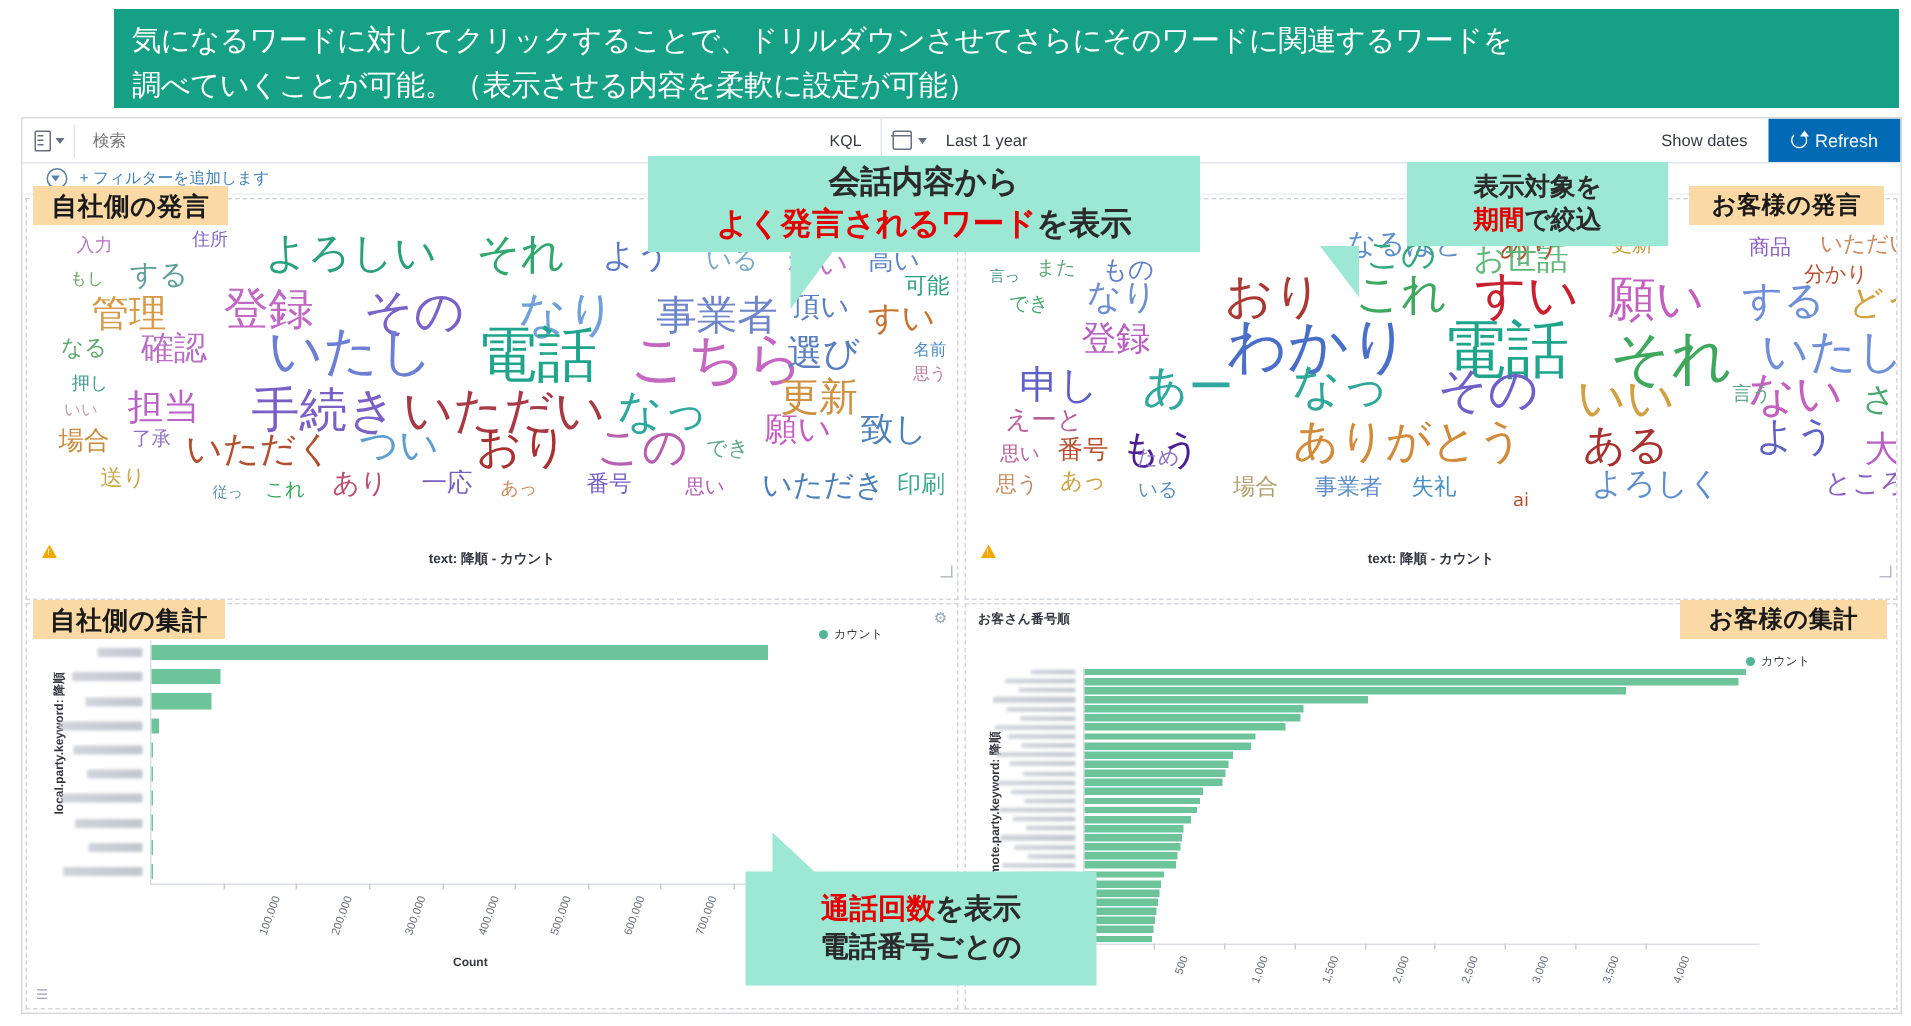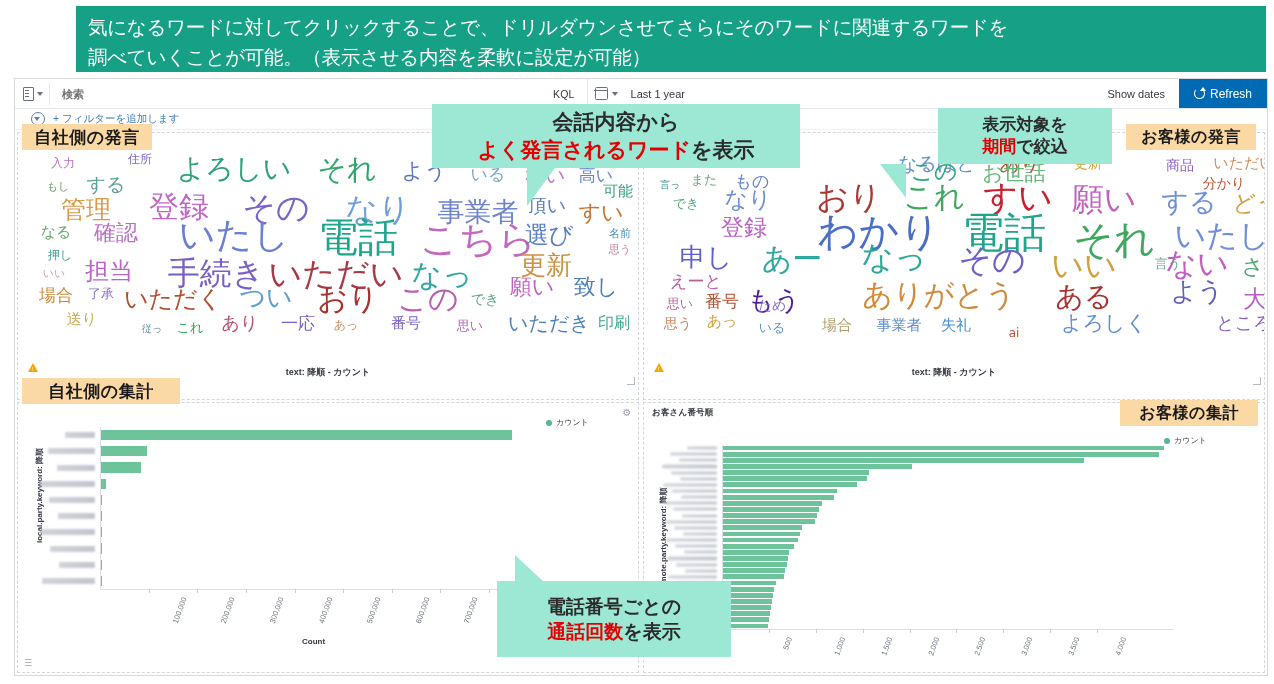--- a/index.html
+++ b/index.html
@@ -34,21 +34,21 @@
     display:flex;align-items:center;gap:3px;height:22px;padding:0 6px 0 8px;
     border-right:1px solid #e3e6ec;color:#69707d;
   }
   .doc-ico{width:9px;height:12px;border:1.3px solid #69707d;border-radius:1px;position:relative;}
   .doc-ico:before{content:"";position:absolute;left:1.3px;top:2px;width:4px;height:1.2px;background:#69707d;
     box-shadow:0 3px 0 #69707d,0 6px 0 #69707d;}
   .chev{width:0;height:0;border-left:3.4px solid transparent;border-right:3.4px solid transparent;
         border-top:4px solid #69707d;}
   .q-input{
     flex:1;font-size:11px;color:#69707d;padding-left:12px;background:transparent;
-    border:0;outline:none;height:24px;font-family:inherit;font-weight:bold;
+    border:0;outline:none;height:24px;font-family:inherit;
   }
   .kql{font-size:10.5px;color:#343741;padding:0 12px 0 6px;letter-spacing:.2px;}
   .date-btn{
     display:flex;align-items:center;gap:4px;border-left:1px solid #e3e6ec;
     border-right:0;height:29px;padding:0 7px;color:#69707d;
   }
   .cal-ico{width:11px;height:11px;border:1.3px solid #69707d;border-radius:1.5px;position:relative;}
   .cal-ico:before{content:"";position:absolute;left:-1.3px;top:2px;right:-1.3px;height:1.4px;background:#69707d;}
   .date-txt{font-size:11px;color:#343741;padding:0 0 0 6px;white-space:nowrap;}
   .date-field{flex:1;display:flex;align-items:flex-end;}
@@ -112,21 +112,21 @@
   .ldot{width:6px;height:6px;border-radius:50%;background:#54b399;}
   .grid-ico{position:absolute;left:6px;bottom:4px;width:9px;height:9px;color:#98a2b3;font-size:9px;line-height:9px;}
 
   
   .tag{
     position:absolute;background:#fbd9a4;color:#1a1a1a;font-weight:700;
     display:flex;align-items:center;justify-content:center;letter-spacing:.5px;
   }
   .tag-tl{left:22px;top:124px;width:130px;height:26px;font-size:17px;}
   .tag-tr{left:1126px;top:124px;width:130px;height:26px;font-size:16px;}
-  .tag-bl{left:22px;top:378px;width:158px;height:26px;font-size:17px;font-family:Liberation Mono, monospace;}
+  .tag-bl{left:22px;top:400px;width:128px;height:26px;font-size:17px;font-family:Liberation Mono, monospace;}
   .tag-br{left:1120px;top:400px;width:138px;height:26px;font-size:16px;}
 
   
   .callout{position:absolute;background:#9ce8d5;color:#2b2b2b;font-weight:700;
     text-align:center;display:flex;flex-direction:column;justify-content:center;
     line-height:1.32;}
   .callout .red{color:#e40000;}
   .co-1{left:432px;top:104px;width:368px;height:64px;font-size:21px;}
   .co-2{left:938px;top:108px;width:174px;height:56px;font-size:17px;}
   .co-3{left:497px;top:581px;width:234px;height:76px;font-size:19px;}
@@ -455,17 +455,17 @@
   </div>
 
   <div class="tail tail-2"></div>
   <div class="callout co-2">
     <div>表示対象を</div>
     <div><span class="red">期間</span><span>で絞込</span></div>
   </div>
 
   <div class="tail tail-3"></div>
   <div class="callout co-3">
+    <div><span class="red">通話回数</span><span>を表示</span></div>
     <div>電話番号ごとの</div>
-    <div><span class="red">通話回数</span><span>を表示</span></div>
   </div>
 
 </div>
 
 </body></html>

